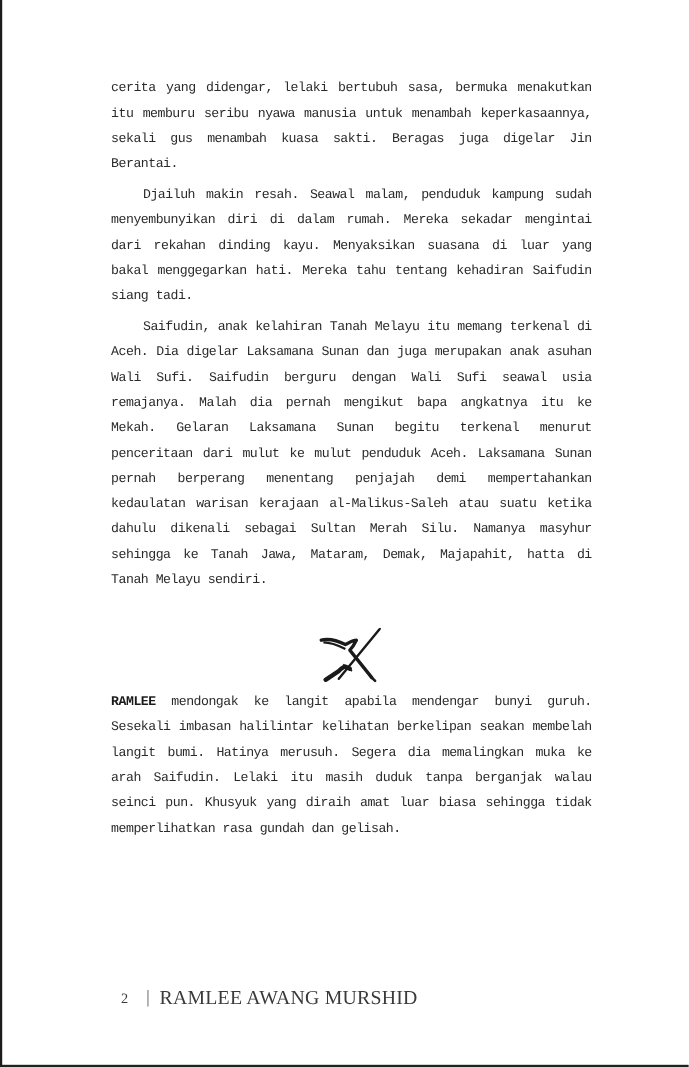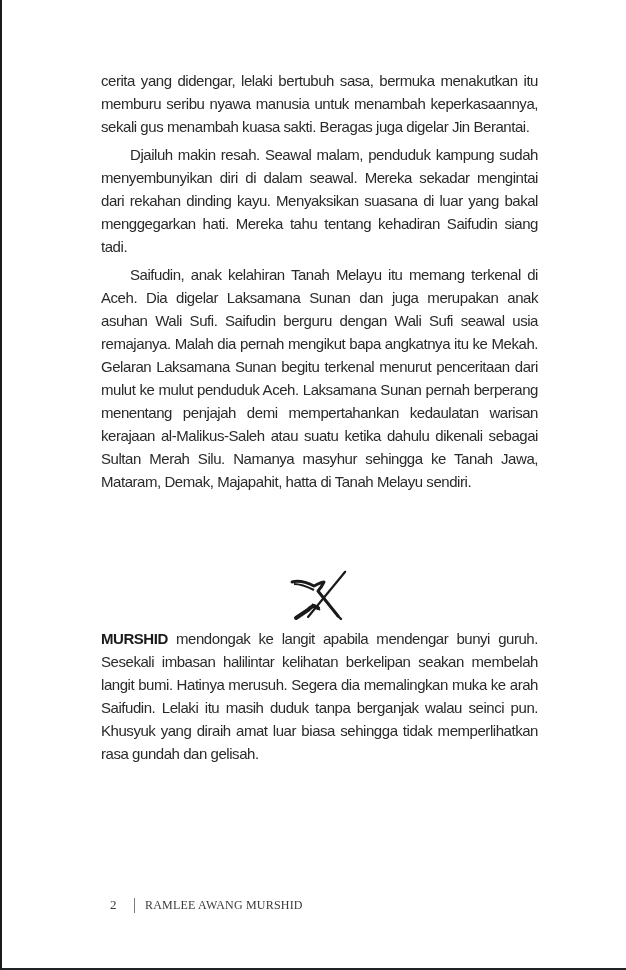--- a/index.html
+++ b/index.html
@@ -21,22 +21,22 @@
       height: 970px;
       background: #ffffff;
       box-sizing: border-box;
       border-left: 2px solid #1b1b1b;
       border-bottom: 2px solid #1e2326;
     }
     .text-block {
       position: absolute;
       left: 99px;
       width: 437px;
-      font-family: Liberation Sans, sans-serif;
-      font-size: 15px;
+      font-family: Liberation Mono, monospace;
+      font-size: 12px;
       line-height: 23px;
       color: #2a2a2a;
       text-align: justify;
       letter-spacing: -0.45px;
       word-spacing: 0px;
     }
     .text-block p {
       margin: 0;
       text-align: justify;
       text-align-last: auto;
@@ -77,54 +77,54 @@
     .footer .divider {
       display: inline-block;
       width: 1px;
       height: 15px;
       background: #7a7a7a;
       margin: 0 10px 0 10px;
     }
     .footer .author {
       font-variant: small-caps;
       text-transform: uppercase;
-      font-size: 12px;
+      font-size: 18px;
     }
     .last-line-justify {
       text-align-last: justify;
     }
   </style>
 </head>
 <body>
 
 <div class="page">
 
   <div class="text-block block-1">
     <p>cerita yang didengar, lelaki bertubuh sasa, bermuka menakutkan itu memburu seribu nyawa manusia untuk menambah keperkasaannya, sekali gus menambah kuasa sakti. Beragas juga digelar Jin Berantai.</p>
-    <p class="indent para-gap">Djailuh makin resah. Seawal malam, penduduk kampung sudah menyembunyikan diri di dalam seawal. Mereka sekadar mengintai dari rekahan dinding kayu. Menyaksikan suasana di luar yang bakal menggegarkan hati. Mereka tahu tentang kehadiran Saifudin siang tadi.</p>
+    <p class="indent para-gap">Djailuh makin resah. Seawal malam, penduduk kampung sudah menyembunyikan diri di dalam rumah. Mereka sekadar mengintai dari rekahan dinding kayu. Menyaksikan suasana di luar yang bakal menggegarkan hati. Mereka tahu tentang kehadiran Saifudin siang tadi.</p>
     <p class="indent para-gap">Saifudin, anak kelahiran Tanah Melayu itu memang terkenal di Aceh. Dia digelar Laksamana Sunan dan juga merupakan anak asuhan Wali Sufi. Saifudin berguru dengan Wali Sufi seawal usia remajanya. Malah dia pernah mengikut bapa angkatnya itu ke Mekah. Gelaran Laksa­mana Sunan begitu terkenal menurut penceritaan dari mulut ke mulut penduduk Aceh. Laksamana Sunan pernah berperang menentang penjajah demi mempertahankan kedaulatan warisan kerajaan al-Malikus-Saleh atau suatu ketika dahulu dikenali sebagai Sultan Merah Silu. Namanya masyhur sehingga ke Tanah Jawa, Mataram, Demak, Majapahit, hatta di Tanah Melayu sendiri.</p>
   </div>
 
   <div class="ornament">
     <svg width="62" height="52" viewBox="0 0 62 52" xmlns="http://www.w3.org/2000/svg">
 
       <path d="M57 2 L20 47" stroke="#1a1a1a" stroke-width="2.2" stroke-linecap="round" fill="none"></path>
       <path d="M55 4 L58 1" stroke="#1a1a1a" stroke-width="1.2" fill="none"></path>
 
       <path d="M4 12 C12 10 20 13 26 16 C30 14 33 12 36 12 C34 16 32 19 30 21 L50 46" stroke="#1a1a1a" stroke-width="3" stroke-linecap="round" stroke-linejoin="round" fill="none"></path>
       <path d="M6 14 C14 14 20 17 26 20" stroke="#1a1a1a" stroke-width="2" fill="none"></path>
 
       <path d="M8 48 L20 40 C22 38 24 36 26 36 L30 38" stroke="#1a1a1a" stroke-width="4" stroke-linecap="round" fill="none"></path>
       <path d="M24 34 L32 40" stroke="#1a1a1a" stroke-width="1.6" fill="none"></path>
       <path d="M50 46 L53 49" stroke="#1a1a1a" stroke-width="2.4" stroke-linecap="round" fill="none"></path>
     </svg>
   </div>
 
   <div class="text-block block-2">
-    <p><span class="lead-in">MURSHID</span><span> mendongak ke langit apabila mendengar bunyi guruh. Sesekali imbasan halilintar kelihatan berkelipan seakan membelah langit bumi. Hatinya merusuh. Segera dia memalingkan muka ke arah Saifudin. Lelaki itu masih duduk tanpa berganjak walau seinci pun. Khusyuk yang diraih amat luar biasa sehingga tidak memperlihatkan rasa gundah dan gelisah.</span></p>
+    <p><span class="lead-in">RAMLEE</span><span> mendongak ke langit apabila mendengar bunyi guruh. Sesekali imbasan halilintar kelihatan berkelipan seakan membelah langit bumi. Hatinya merusuh. Segera dia memalingkan muka ke arah Saifudin. Lelaki itu masih duduk tanpa berganjak walau seinci pun. Khusyuk yang diraih amat luar biasa sehingga tidak memperlihatkan rasa gundah dan gelisah.</span></p>
   </div>
 
   <div class="footer">
     <span class="page-num">2</span>
     <span class="divider"></span>
     <span class="author">RAMLEE AWANG MURSHID</span>
   </div>
 
 </div>
 

